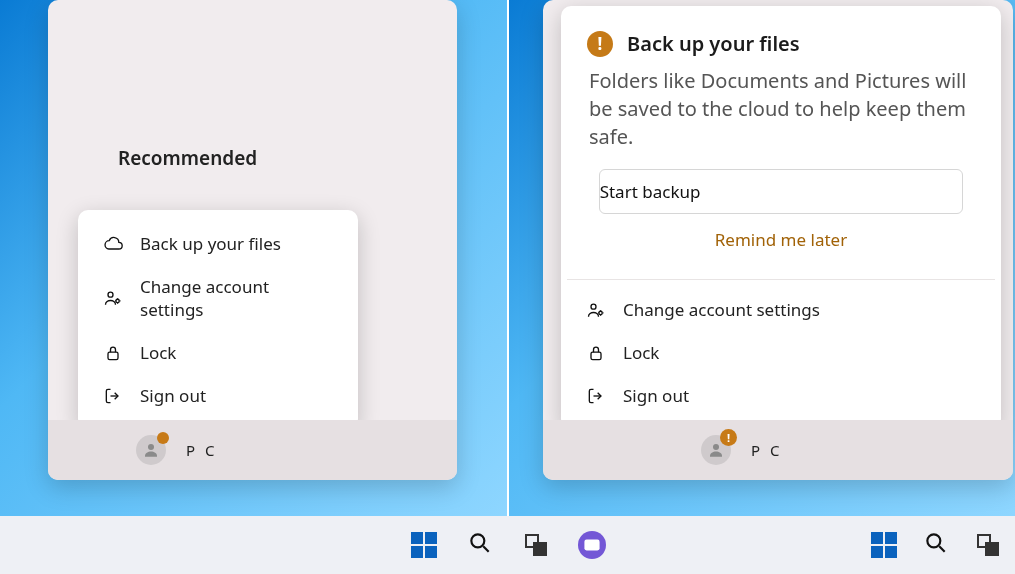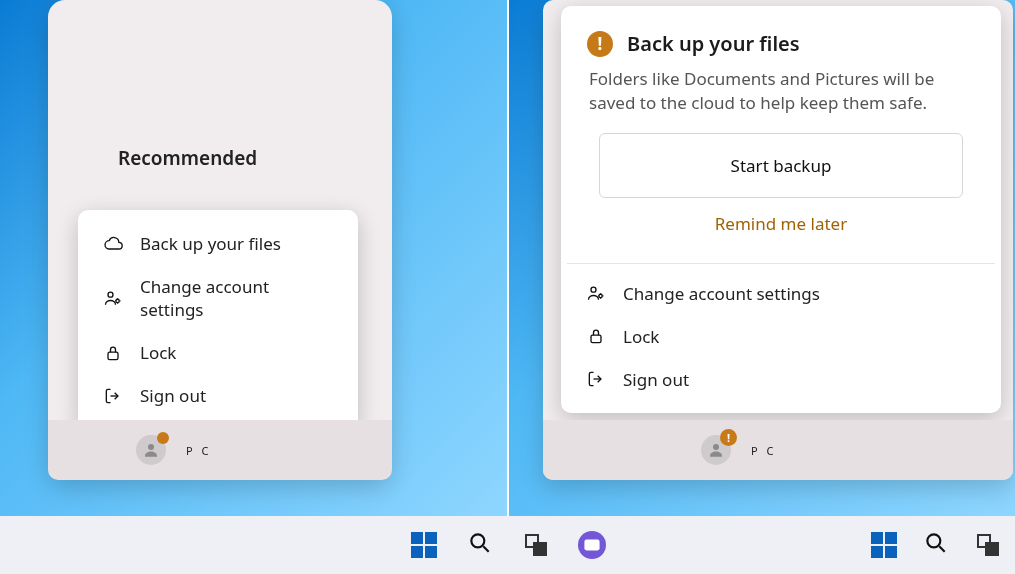--- a/index.html
+++ b/index.html
@@ -19,21 +19,21 @@
     .divider { position:absolute; left:507px; top:0; bottom:0; width:2px; background:#fff; }
 
     
     .start-card {
       position: absolute;
       background: #f1ecee;
       border-radius: 10px;
       box-shadow: 0 8px 24px rgba(0,0,0,.18);
       overflow: visible;
     }
-    .pane-left .start-card { left: 48px; top: 0; width: 344px; height: 480px; padding-top: 8px; border-radius: 17px;}
+    .pane-left .start-card { left: 48px; top: 0; width: 409px; height: 480px; padding-top: 8px;}
     .pane-right .start-card { left: 34px; top: 0; width: 470px; height: 480px; }
 
     .recommended {
       position: absolute; left: 70px; top: 145px;
       font-weight: 600; font-size: 19px; color: #222;
     }
     .bg-word { position:absolute; left:258px; top:238px; font-size:16px; color:#333; opacity:.55;}
 
     
     .popup {
@@ -55,44 +55,44 @@
 
     
     .backup-head { padding: 6px 20px 14px 20px; }
     .backup-title-row { display:flex; align-items:center; gap:14px; }
     .alert-circle {
       width: 26px; height:26px; border-radius:50%; background:#c57a17;
       display:flex; align-items:center; justify-content:center; color:#fff;
       font-weight:700; font-size:17px; flex:0 0 26px;
     }
     .backup-title { font-size: 20px; font-weight: 600; color:#1b1b1b; }
-    .backup-desc { font-size: 17px; color:#555; line-height: 1.4; margin: 10px 2px 0 2px; }
+    .backup-desc { font-size: 20px; color:#555; line-height: 1.4; margin: 10px 2px 0 2px; }
     .btn-primary {
       display:block; width: 94%; margin: 18px auto 0 auto;
       background:#fff; border:1px solid #d6d6d6; border-radius:6px;
-      padding: 20px 0; text-align:center; font-size:17px; color:#111;
+      padding: 10px 0; font-size:17px; color:#111;
       cursor:pointer;
     }
     .btn-link { display:block; text-align:center; color:#a16207; font-size:17px; padding:14px 0 6px 0; cursor:pointer;}
     .hr { height:1px; background:#e8e4e4; margin: 8px 0; }
 
     
     .footer {
       position:absolute; left:0; right:0; bottom:0; height:60px;
       background:#e6e0e2; border-radius:0 0 10px 10px;
       display:flex; align-items:center; padding-left:88px; gap:20px;
     }
     .avatar-wrap { position:relative; width:30px; height:30px; }
     .avatar {
       width:30px; height:30px; border-radius:50%; background:#cfcacc;
       display:flex; align-items:center; justify-content:center; color:#777;
     }
     .notif-dot { position:absolute; top:-3px; right:-3px; width:12px; height:12px; border-radius:50%; background:#c77a17; }
     .notif-alert { position:absolute; top:-6px; right:-6px; width:17px; height:17px; border-radius:50%; background:#c77a17; color:#fff; font-size:11px; font-weight:700; display:flex; align-items:center; justify-content:center;}
-    .username { font-size:11px; letter-spacing: 3px; color:#222; }
+    .username { font-size:15px; letter-spacing: 3px; color:#222; }
 
     
     .taskbar {
       position:absolute; left:0; right:0; bottom:0; height:58px;
       background:#eef0f5; display:flex; align-items:center; justify-content:center;
       gap: 26px;
     }
     .taskbar-right { position:absolute; right:12px; bottom:0; height:58px; display:flex; align-items:center; gap:22px; }
     .tb-icon { width:30px; height:30px; display:flex; align-items:center; justify-content:center; cursor:pointer;}
     .tb-icon svg { width:26px; height:26px; }

